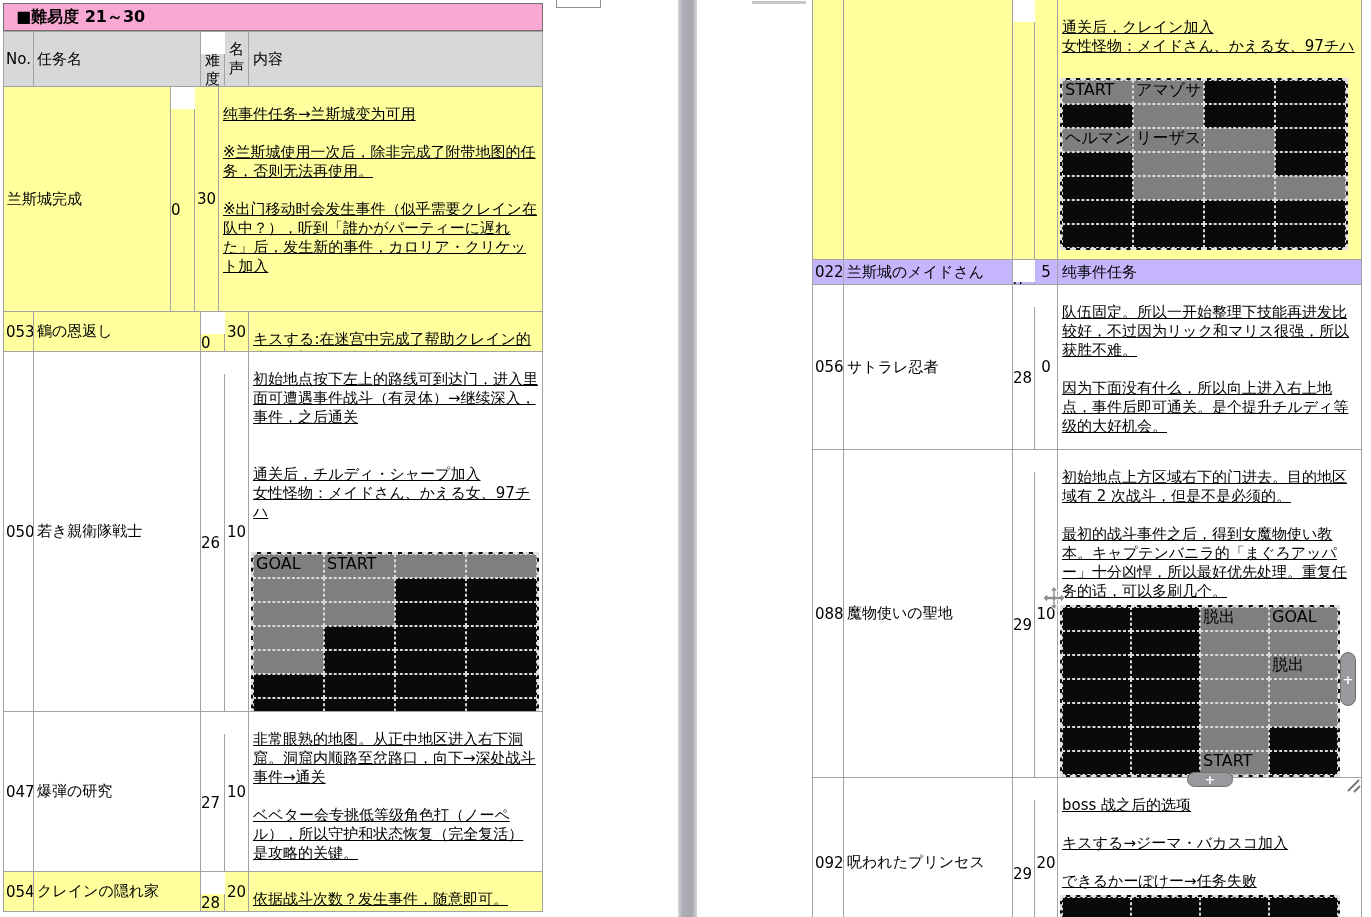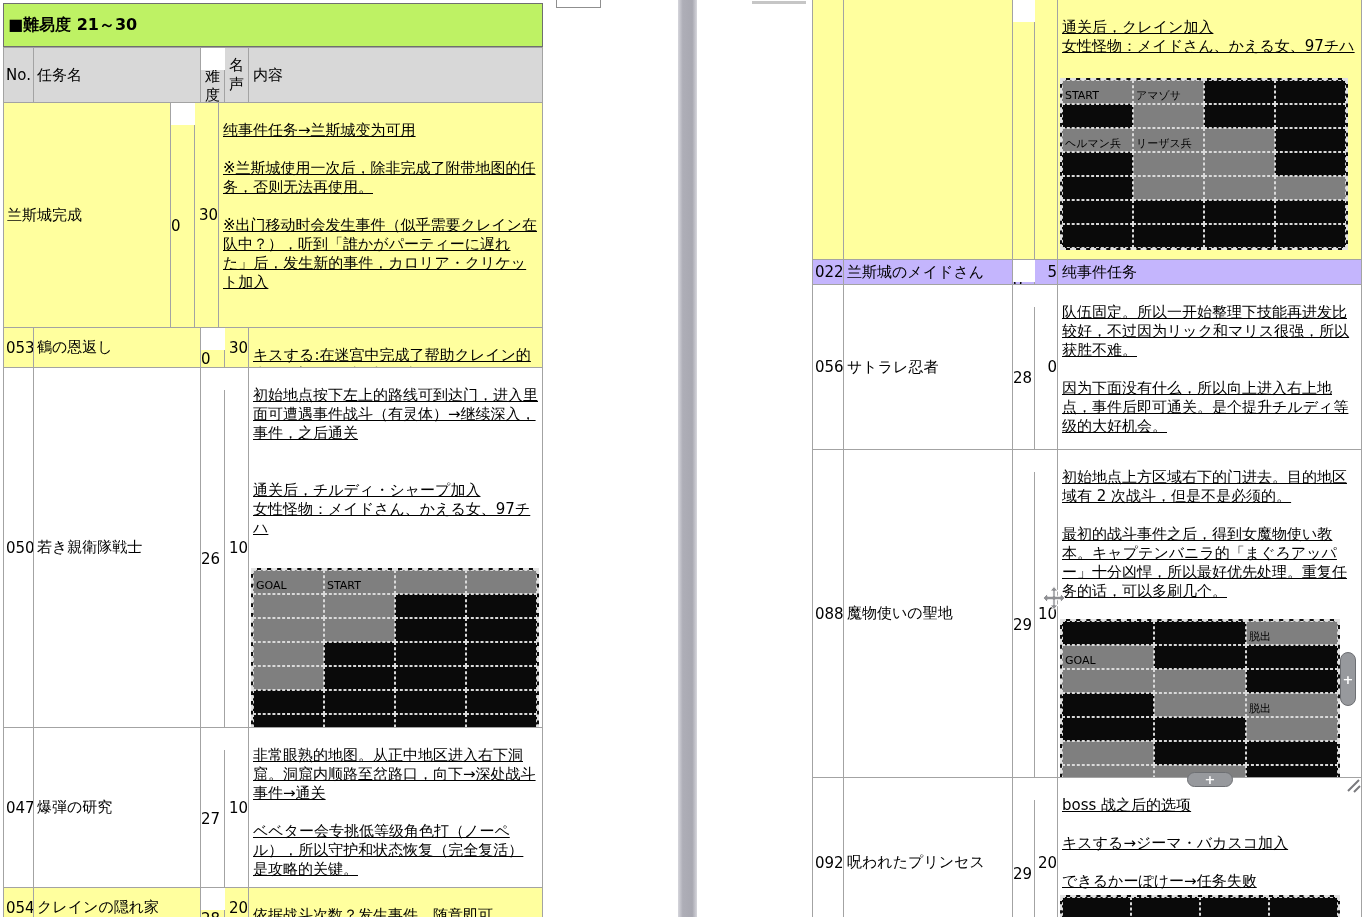--- a/index.html
+++ b/index.html
@@ -1,47 +1,47 @@
 <!DOCTYPE html>
 <html><head>
 <meta charset="utf-8">
 <style>
   * { margin:0; padding:0; box-sizing:border-box; }
   body { font-family:"DejaVu Sans", sans-serif; color:#000; background:#fff; }
   #stage { position:relative; width:1371px; height:917px; background:#fff; overflow:hidden; }
 
   
   .gtable { position:absolute; background:#fff; }
-  .titlebar { height:44px; background:#bef264; border:1px solid #6f6f6f;
-              display:flex; align-items:center; padding-left:4px;
+  .titlebar { height:28px; background:#f9a8d4; border:1px solid #6f6f6f;
+              display:flex; align-items:center; padding-left:12px;
               font-weight:bold; font-size:16px; }
   .tbody { border-left:1px solid #a3a3a3; }
   .lt .tbody { border-top:1px solid #a3a3a3; }
   .trow { display:flex; overflow:hidden; }
   .cell { border-right:1px solid #a3a3a3; border-bottom:1px solid #a3a3a3;
           overflow:hidden; font-size:15px; }
   .vcent { display:flex; align-items:center; }
   .c-no   { width:30px;  padding-left:2px; }
   .c-name { width:167px; padding-left:3px; }
   .c-diff { width:24px;  justify-content:flex-start; text-align:center;margin-top:22px; }
-  .c-fame { width:24px;  justify-content:flex-end; text-align:center; }
+  .c-fame { width:24px;  justify-content:center; text-align:center; }
   .c-content { flex:1; }
   .rt .c-no{width:31px} .rt .c-name{width:169px} .rt .c-diff{width:22px} .rt .c-fame{width:23px}
   .header .cell { background:#d8d8d8; }
   .yellow .cell { background:#ffff9e; }
   .grayrow .cell { background:#c4b5fd; }
   .content { white-space:pre-wrap; padding:18px 4px 2px 4px; line-height:19px; font-size:15px;text-decoration:underline; }
 
   
   .map { display:grid; grid-auto-rows:24px; width:288px;
          border:2px dashed #e2e2e2; background:#111; margin-left:2px; }
   .mcell { border:1px dashed #d9d9d9; overflow:hidden; }
   .mgray { background:#7f7f7f; }
   .mblack { background:#0a0a0a; }
-  .mcell span { display:block; font-size:11px; line-height:14px; padding:8px 0 0 2px; color:#000;
+  .mcell span { display:block; font-size:16px; line-height:14px; padding:2px 0 0 2px; color:#000;
                 white-space:nowrap; }
 
   
   .splitbar { position:absolute; left:678px; top:0; width:19px; height:917px;
               background:linear-gradient(90deg,#d6d6dc 0%,#aeaeb7 25%,#a8a8b1 75%,#d6d6dc 100%); }
   .clipbox { position:absolute; left:556px; top:0; width:45px; height:8px;
              background:#fff; border:1px solid #8f8f8f; border-top:none; }
   .clipline { position:absolute; left:752px; top:1px; width:54px; height:3px; background:#c6c6c6; }
   .pill { position:absolute; background:#97999d; border:1px solid #6d6f73;
           display:flex; align-items:center; justify-content:center;
@@ -322,21 +322,21 @@
         <div class="cell c-diff vcent">
             <span>29</span>
           </div>
         <div class="cell c-fame vcent">
             <span>10</span>
           </div>
         <div class="cell c-content">
           <div class="content">初始地点上方区域右下的门进去。目的地区域有 2 次战斗，但是不是必须的。
 
 最初的战斗事件之后，得到女魔物使い教本。キャプテンバニラ的「まぐろアッパー」十分凶悍，所以最好优先处理。重复任务的话，可以多刷几个。</div>
-          <div class="map" style="margin-top: 16px; width: 280px; display: grid; grid-template-columns: repeat(3, 1fr);">
+          <div class="map" style="margin-top: 2px; width: 280px; display: grid; grid-template-columns: repeat(4, 1fr);">
               <div class="mcell mblack"></div>
               <div class="mcell mblack"></div>
               <div class="mcell mgray">
                 <span>脱出</span>
               </div>
               <div class="mcell mgray">
                 <span>GOAL</span>
               </div>
               <div class="mcell mblack"></div>
               <div class="mcell mblack"></div>

